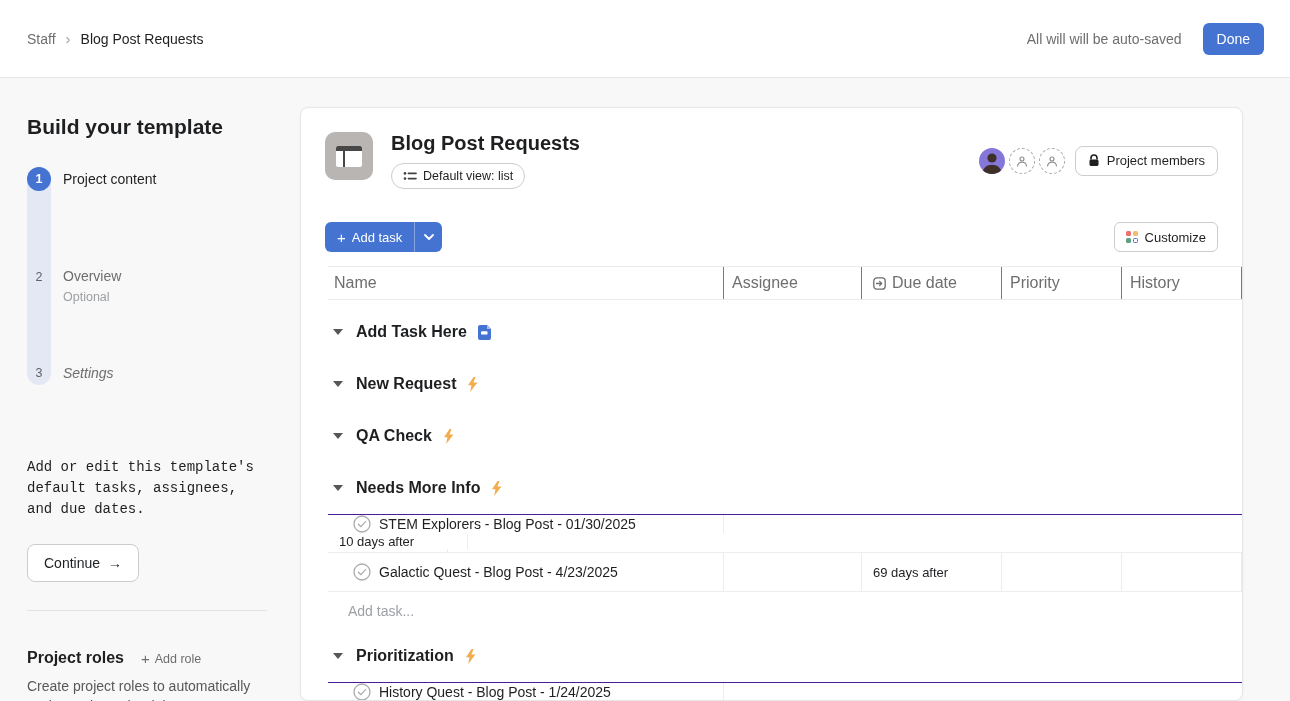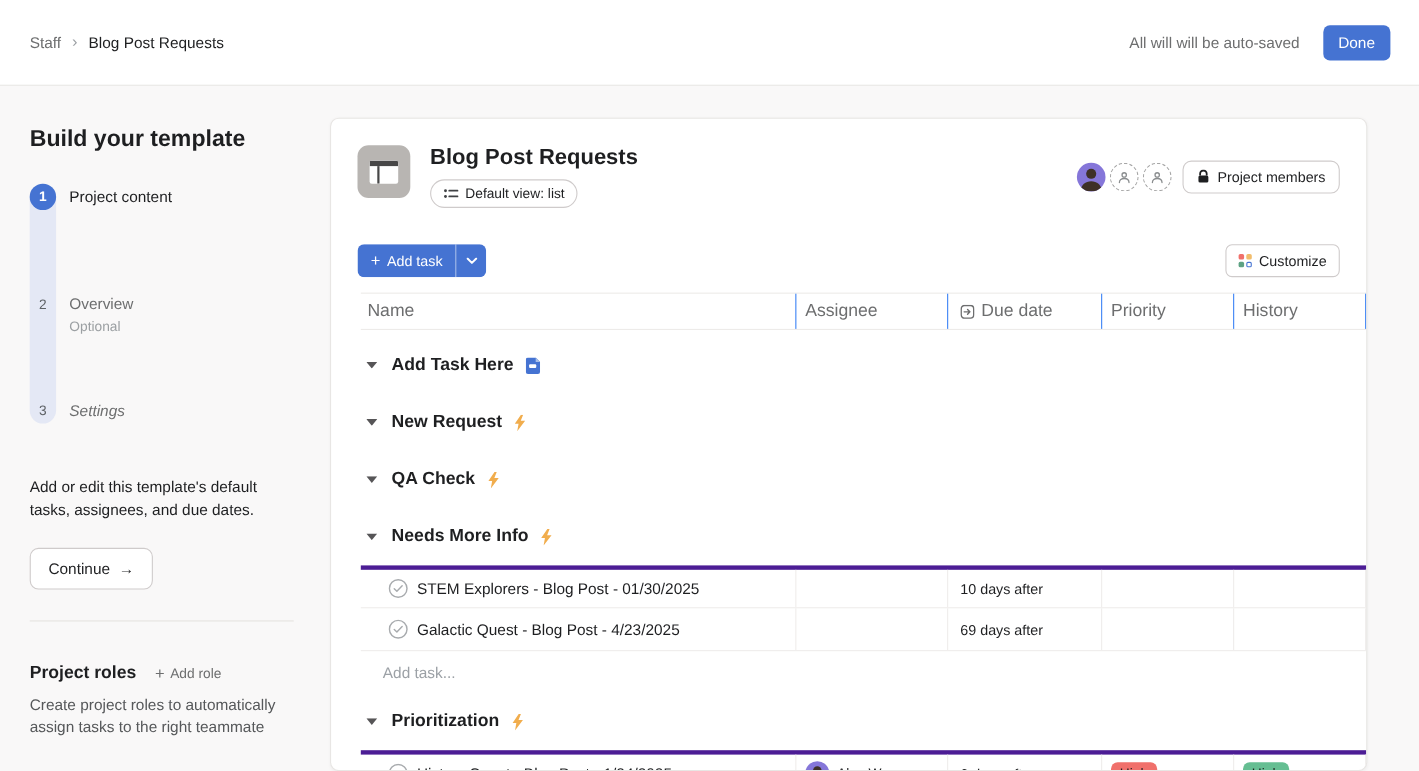--- a/index.html
+++ b/index.html
@@ -38,28 +38,28 @@
     position:absolute; left:0; width:24px; height:24px; text-align:center;
     line-height:24px; font-size:12.5px; color:#5E6266;
   }
   .step-num.active {
     background:#4573D2; color:#fff; border-radius:50%; font-weight:700;
   }
   .step-label { position:absolute; left:36px; font-size:14px; line-height:18px; }
   .step-label .sub { display:block; font-size:12.5px; color:#9CA0A3; margin-top:3px; }
   .lbl-active { color:#1E1F21; }
   .lbl-idle { color:#6D6E6F; }
-  .sb-desc { margin-top:47px; font-size:14px; line-height:21px; color:#1E1F21; width:240px; }
+  .sb-desc { margin-top:72px; font-size:14px; line-height:21px; color:#1E1F21; width:240px;font-family:Liberation Mono, monospace; }
   .btn-continue {
     margin-top:24px; display:inline-flex; align-items:center; gap:8px;
     background:#fff; border:1px solid #CFCBCB; border-radius:8px;
     padding:10px 16px; font-size:14px; color:#1E1F21; cursor:pointer; font-family:inherit;
   }
   .sb-divider { margin-top:28px; border-top:1px solid #E5E3E0; width:240px; }
-  .roles-head { margin-top:38px; display:flex; align-items:center; gap:17px; }
+  .roles-head { margin-top:38px; display:flex; align-items:flex-end; gap:17px; }
   .roles-title { font-size:16px; font-weight:700; }
   .add-role { display:flex; align-items:center; gap:5px; color:#6D6E6F; cursor:pointer; }
   .add-role .plus { font-size:15px; }
   .add-role .lbl { font-size:12.5px; }
   .roles-desc { margin-top:9px; font-size:14px; line-height:20px; color:#56585A; width:245px; }
   
   .card {
     background:#fff; border:1px solid #E8E6E4; border-radius:8px;
     box-shadow:0 1px 3px rgba(0,0,0,0.04); height:594px; overflow:hidden;
   }
@@ -125,21 +125,21 @@
   .col-due { width:140px; padding-left:11px; }
   .col-priority { width:120px; }
   .col-impact { width:120px; }
   .section-row {
     height:52px; display:flex; align-items:center; padding-left:5px; cursor:pointer;
   }
   .section-row.first { margin-top:6px; }
   .caret { width:10px; display:flex; margin-right:13px; flex:none; }
   .section-title { font-size:16px; font-weight:700; color:#1E1F21; margin-right:11px; }
   .task-row { display:flex; height:39px; border-bottom:1px solid #EFEDEC; }
-  .task-row.first { border-top:4px solid #4c1d95; }
+  .task-row.first { border-top:1px solid #4c1d95;flex-direction:column; }
   .td { display:flex; align-items:center; height:100%; border-right:1px solid #EFEDEC; }
   .td-name { width:396px; padding-left:25px; gap:8px; border-right:1px solid #EFEDEC; }
   .task-name { font-size:14px; color:#1E1F21; white-space:nowrap; }
   .td-assignee { width:138px; padding-left:8px; gap:7px; }
   .assignee-name { font-size:12.5px; color:#1E1F21; }
   .avatar-sm { width:22px; height:22px; border-radius:50%; background:#8576D9; overflow:hidden; display:flex; align-items:center; justify-content:center; flex:none; }
   .td-due { width:140px; padding-left:11px; font-size:13px; color:#1E1F21; }
   .td-priority { width:120px; padding-left:8px; }
   .td-impact { width:120px; padding-left:8px; }
   .badge { font-size:12.5px; color:#1E1F21; border-radius:6px; padding:3px 8px; line-height:15px; }

